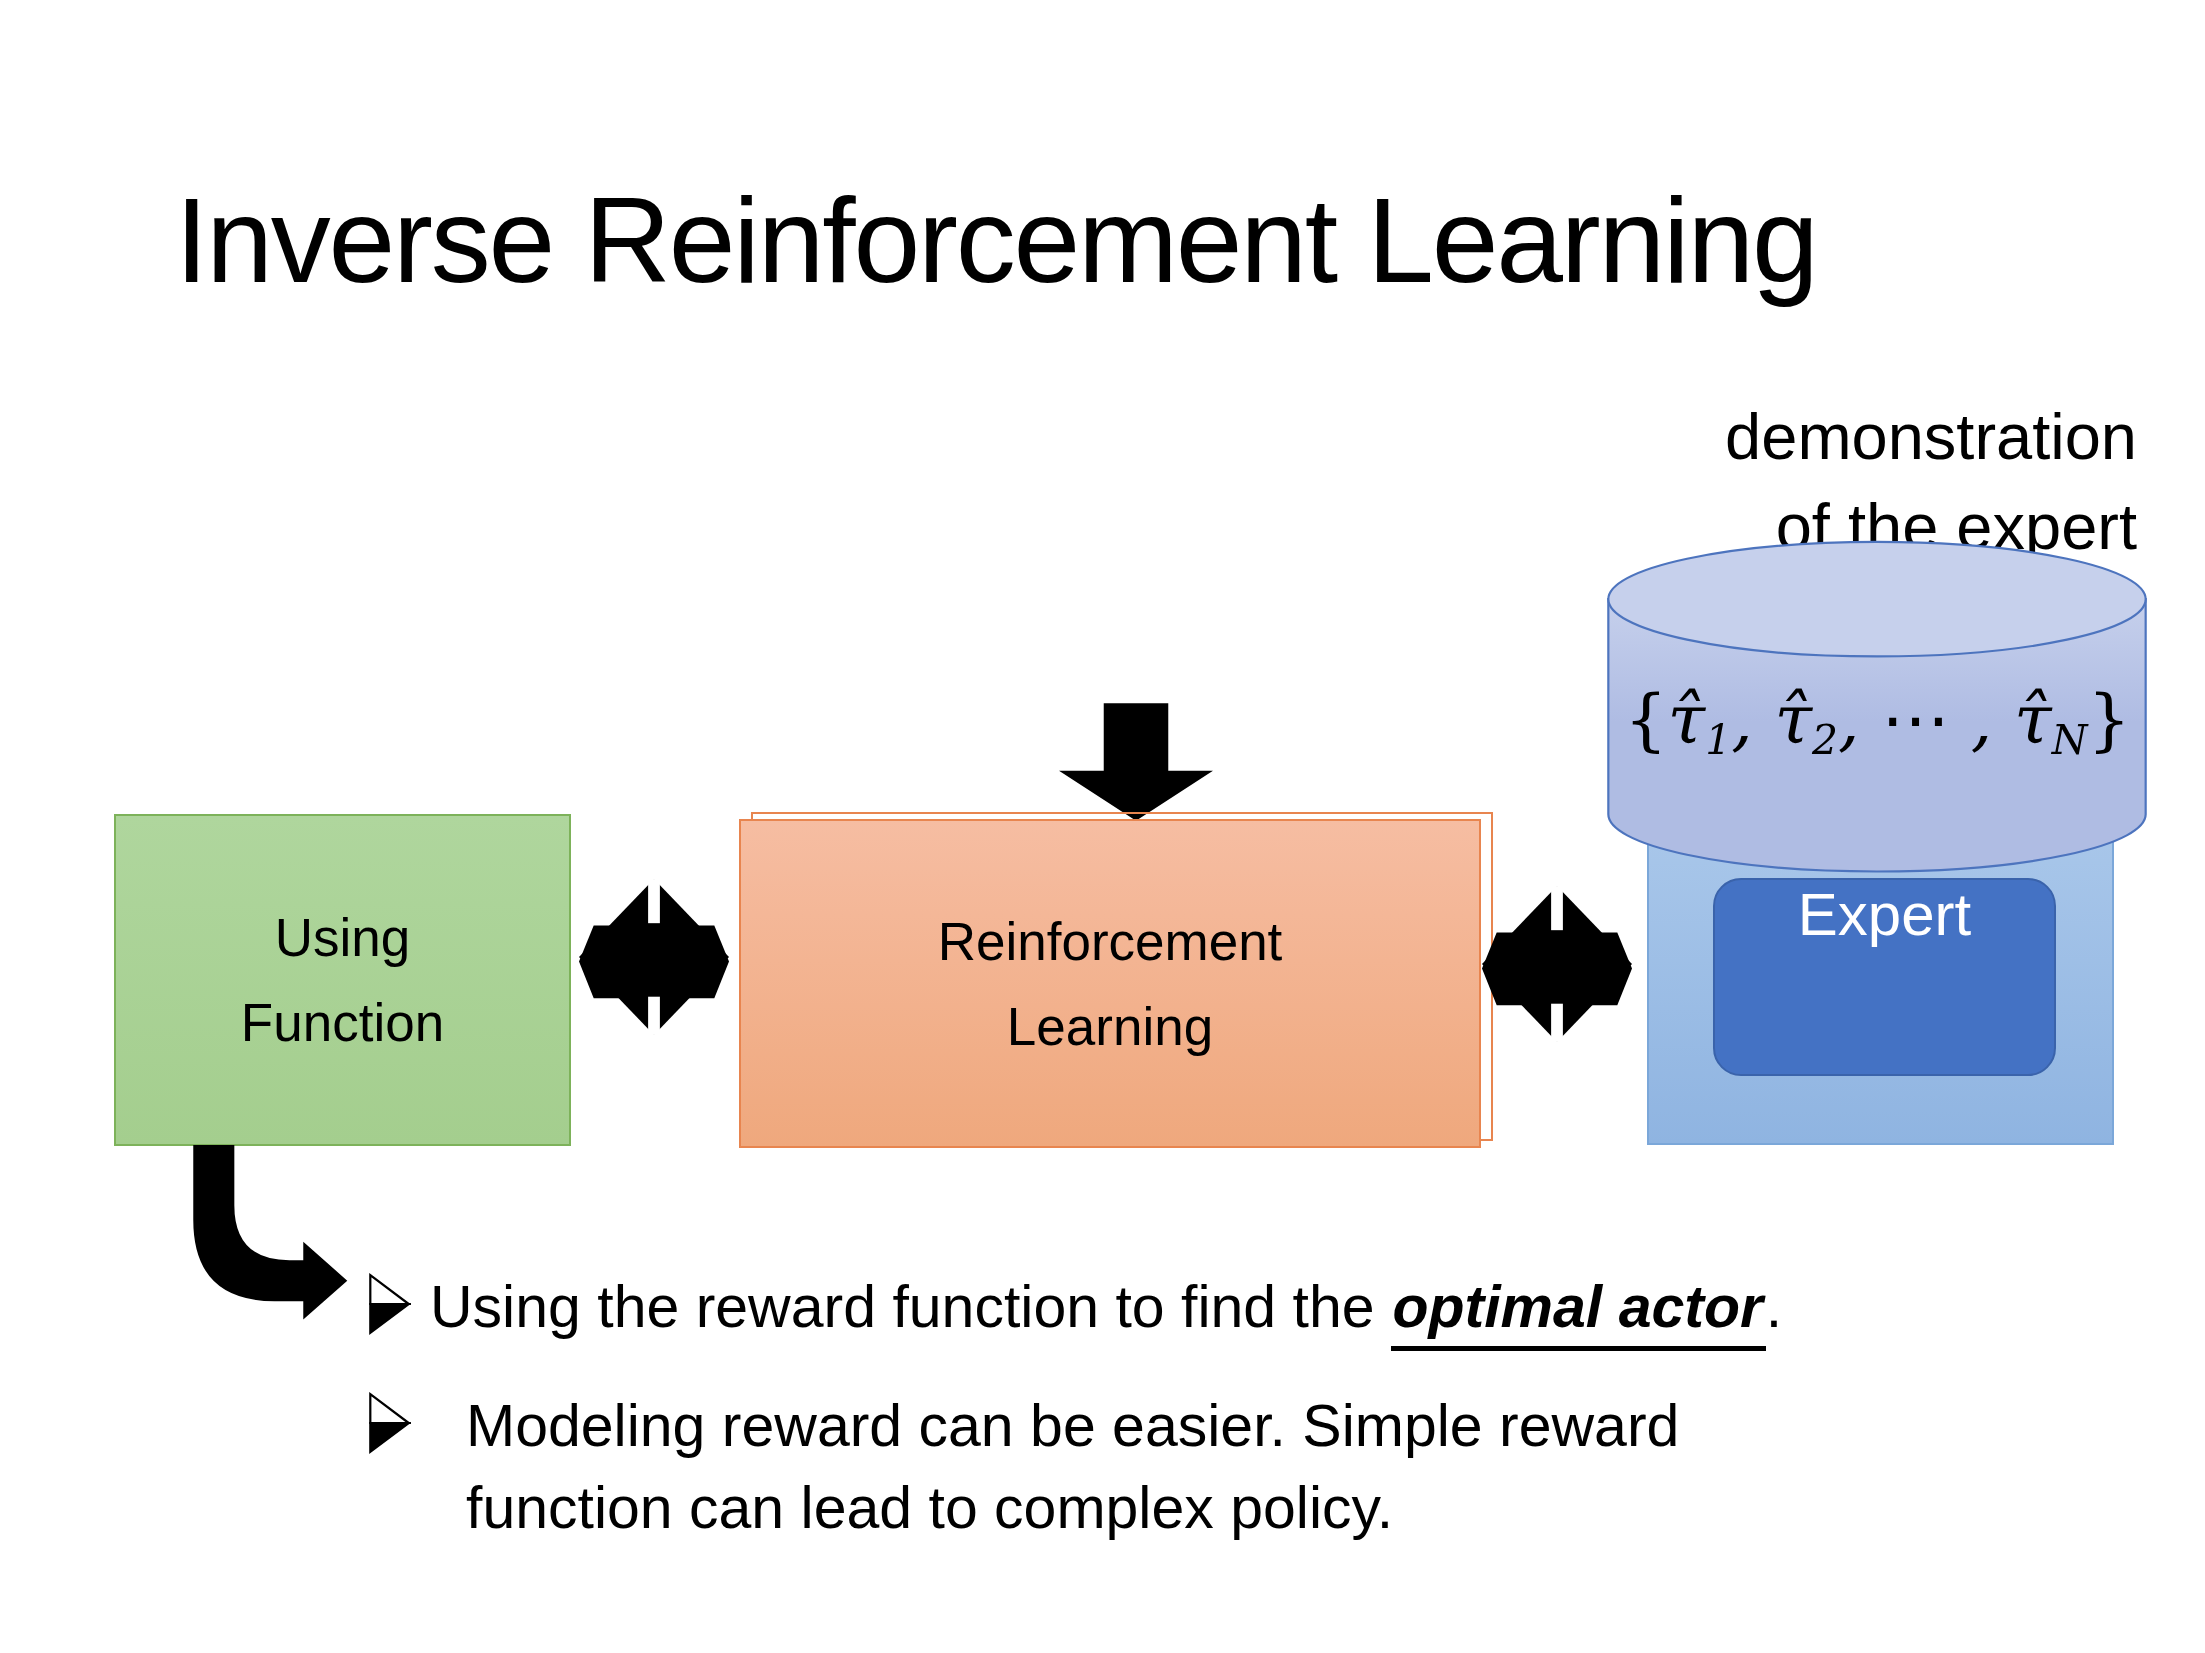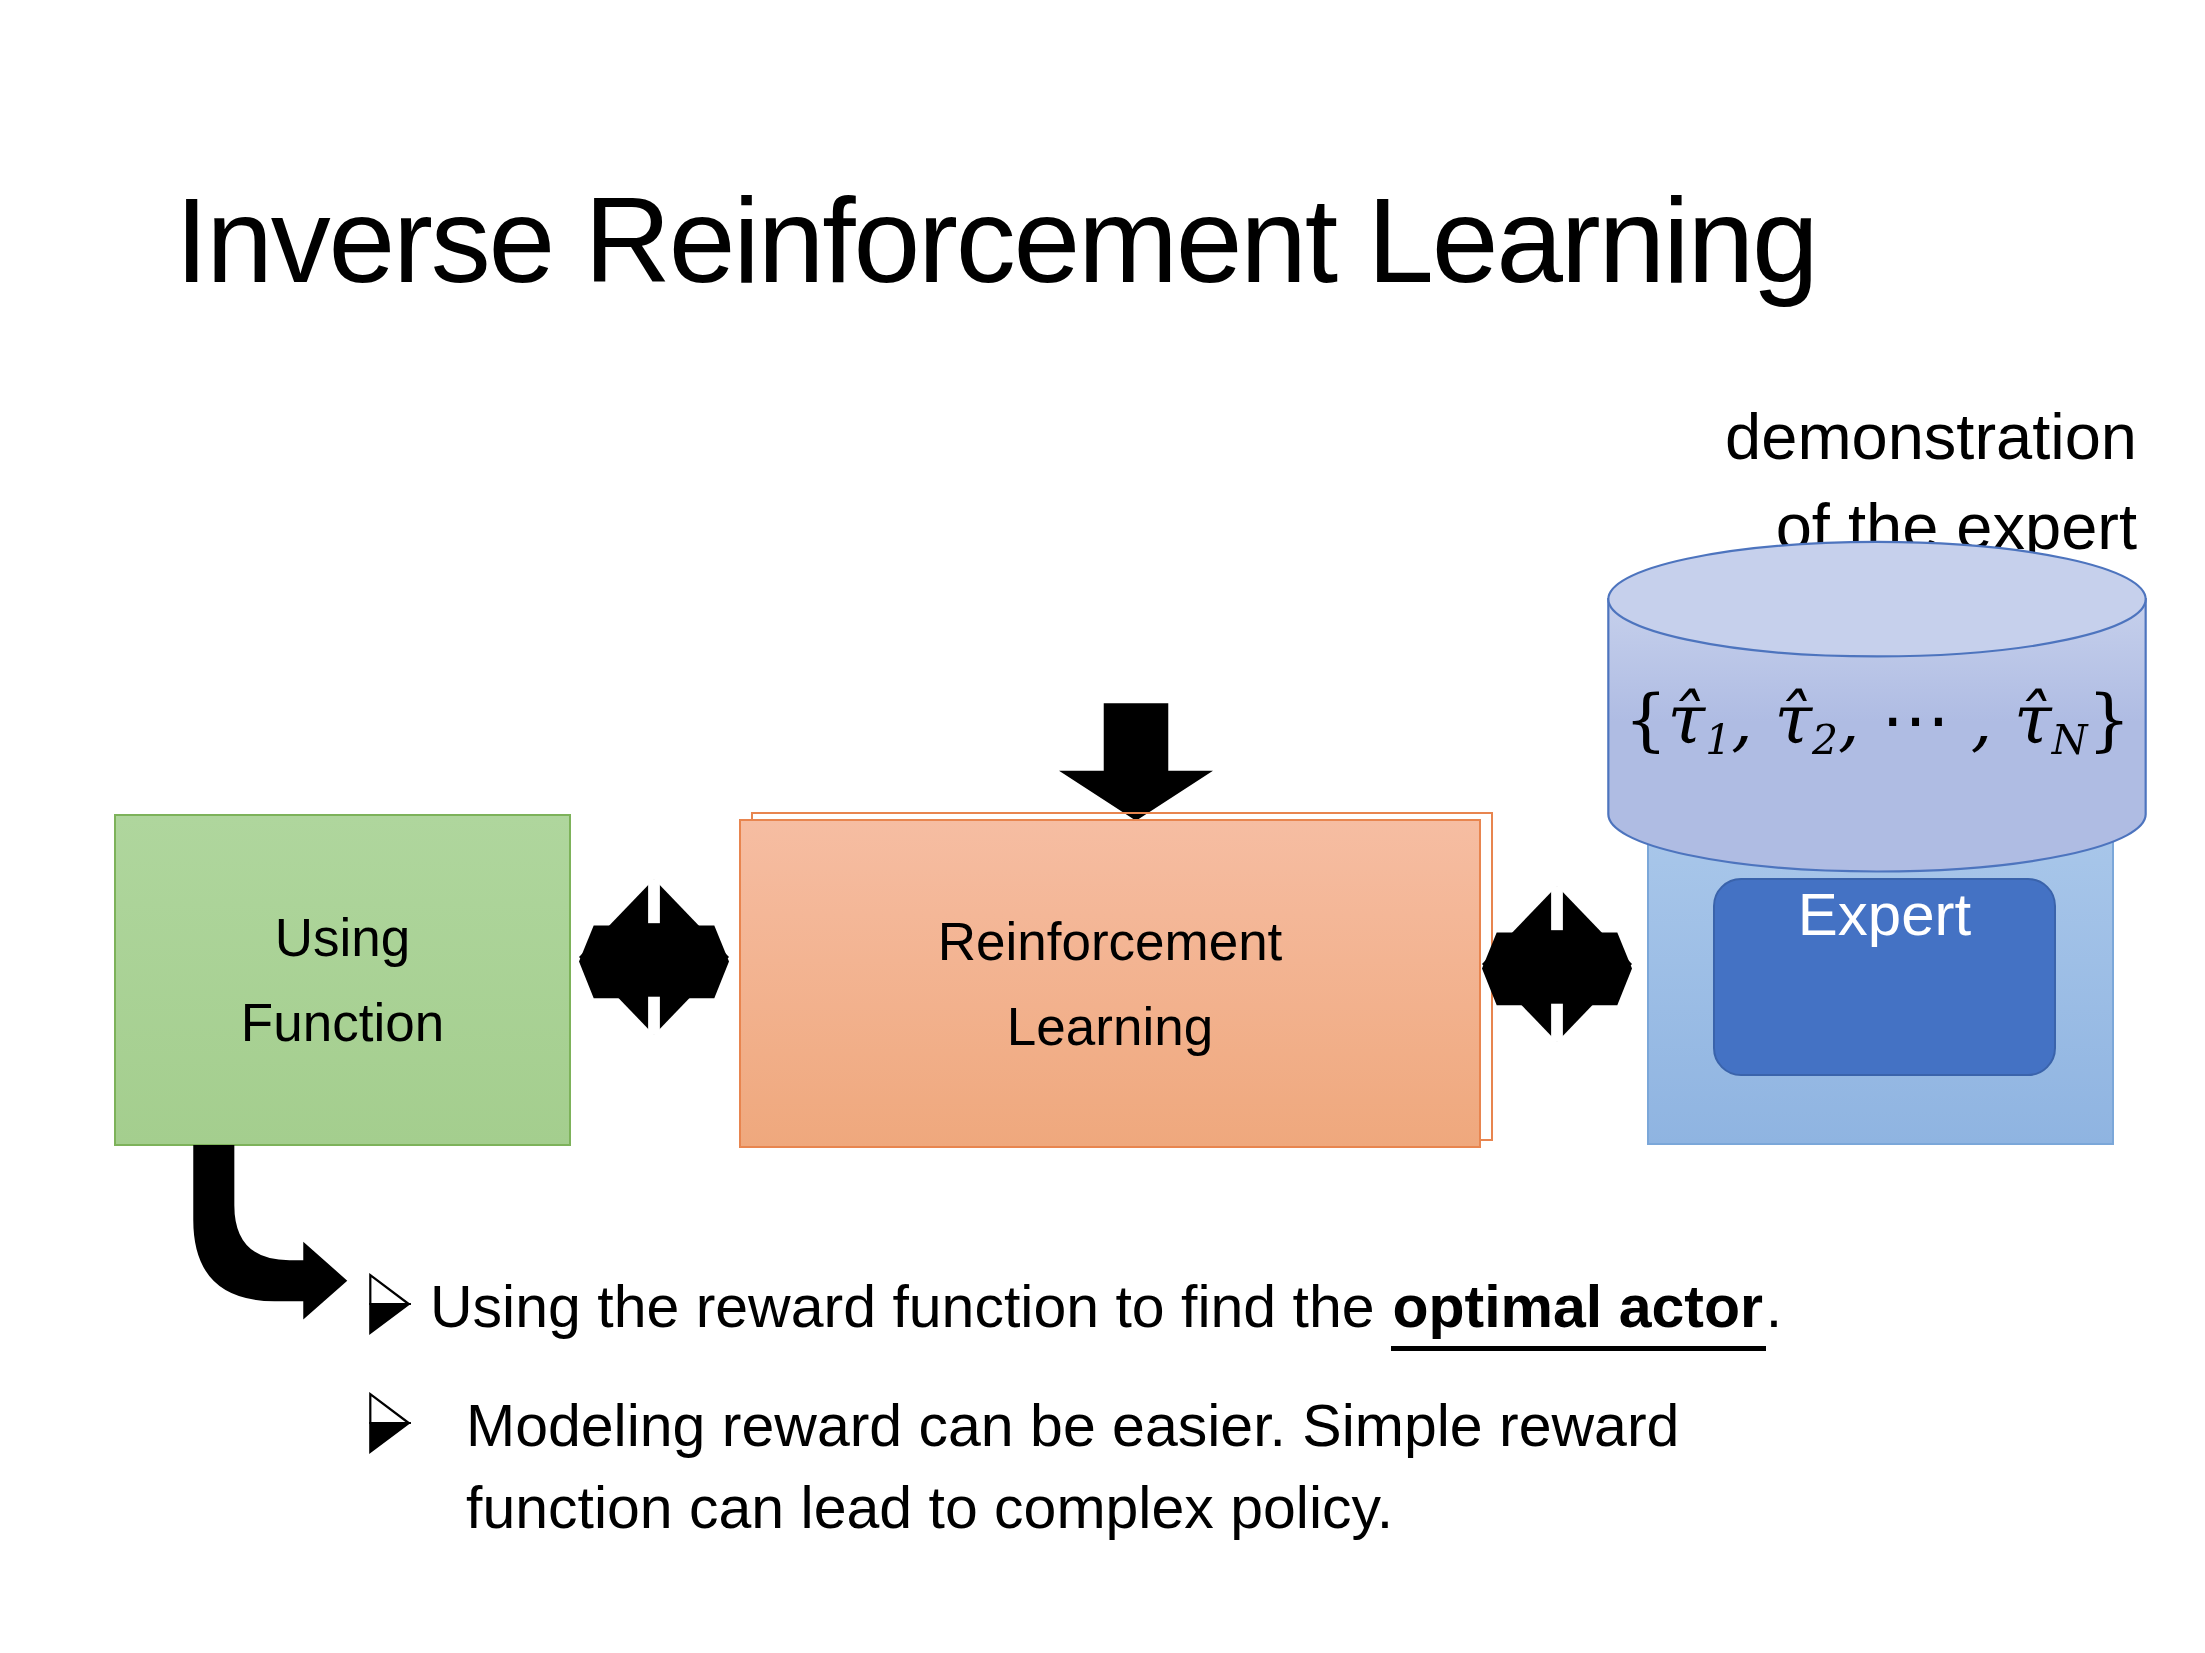--- a/index.html
+++ b/index.html
@@ -75,21 +75,21 @@
   }
   .formula .brace{font-style:normal;}
   .formula .sub{font-size:0.6em;vertical-align:-0.28em;}
   .formula .dots{font-style:normal;}
 
   .arrow-svg{position:absolute;}
 
   .bullet-text{position:absolute;font-size:59px;line-height:82px;}
   .b1{left:430px;top:1266px;width:1691px;white-space:nowrap;}
   .b2{left:430px;top:1385px;width:1433px;margin-left:36px;}
-  .em-opt{font-weight:bold;border-bottom:5.9px solid var(--text-color);padding:0 2.9px 5.9px 1.5px;}
+  .em-opt{font-weight:bold;font-style:italic;border-bottom:5.9px solid var(--text-color);padding:0 2.9px 5.9px 1.5px;}
 </style>
 </head>
 <body>
 
 <div class="slide">
 
   <h1 class="title">Inverse Reinforcement Learning</h1>
 
   <div class="caption">
     <div>demonstration</div>

